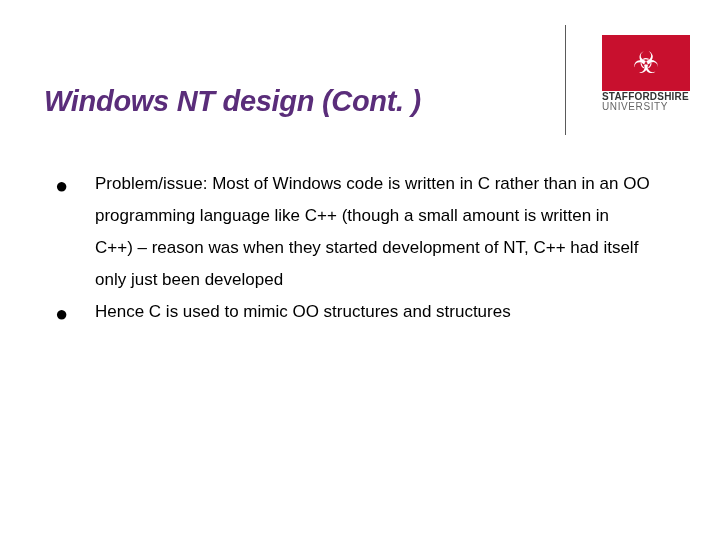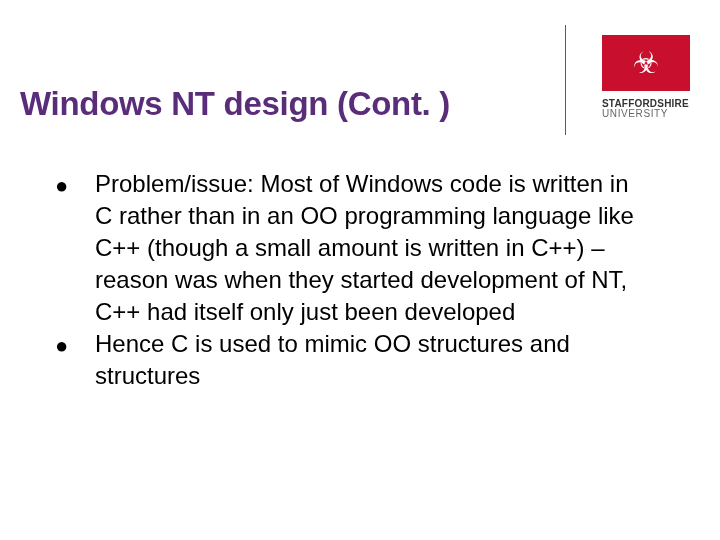--- a/index.html
+++ b/index.html
@@ -15,26 +15,27 @@
   .title-divider {
     position: absolute;
     left: 565px;
     top: 25px;
     width: 1px;
     height: 110px;
     background: #5a5a5a;
   }
   .slide-title {
     position: absolute;
-    left: 20px;
+    left: 44px;
     top: 85px;
-    font-size: 33px;
+    font-size: 29px;
     font-weight: bold;
     color: #5a2d7a;
     letter-spacing: -0.3px;
+    font-style: italic;
   }
   .logo {
     position: absolute;
     right: 30px;
     top: 35px;
     width: 88px;
   }
   .logo-shield {
     width: 88px;
     height: 56px;
@@ -43,21 +44,21 @@
     display: flex;
     align-items: center;
     justify-content: center;
   }
   .logo-biohazard {
     font-size: 30px;
     color: #ffffff;
     line-height: 1;
   }
   .logo-text {
-    margin-top: 8px;
+    margin-top: 1px;
     text-align: left;
     line-height: 1.0;
   }
   .logo-text-line1 {
     font-size: 10px;
     font-weight: bold;
     color: #333333;
     letter-spacing: 0.2px;
   }
   .logo-text-line2 {
@@ -80,21 +81,21 @@
     flex: 0 0 auto;
     width: 40px;
     font-size: 22px;
     line-height: 32px;
     color: #000000;
     text-align: left;
     padding-top: 2px;
   }
   .bullet-text {
     flex: 1 1 auto;
-    font-size: 24px;
+    font-size: 17px;
     line-height: 32px;
     color: #000000;
   }
 </style>
 </head>
 <body>
 
 <div class="title-divider"></div>
 
 <div class="slide-title">Windows NT design (Cont. )</div>

